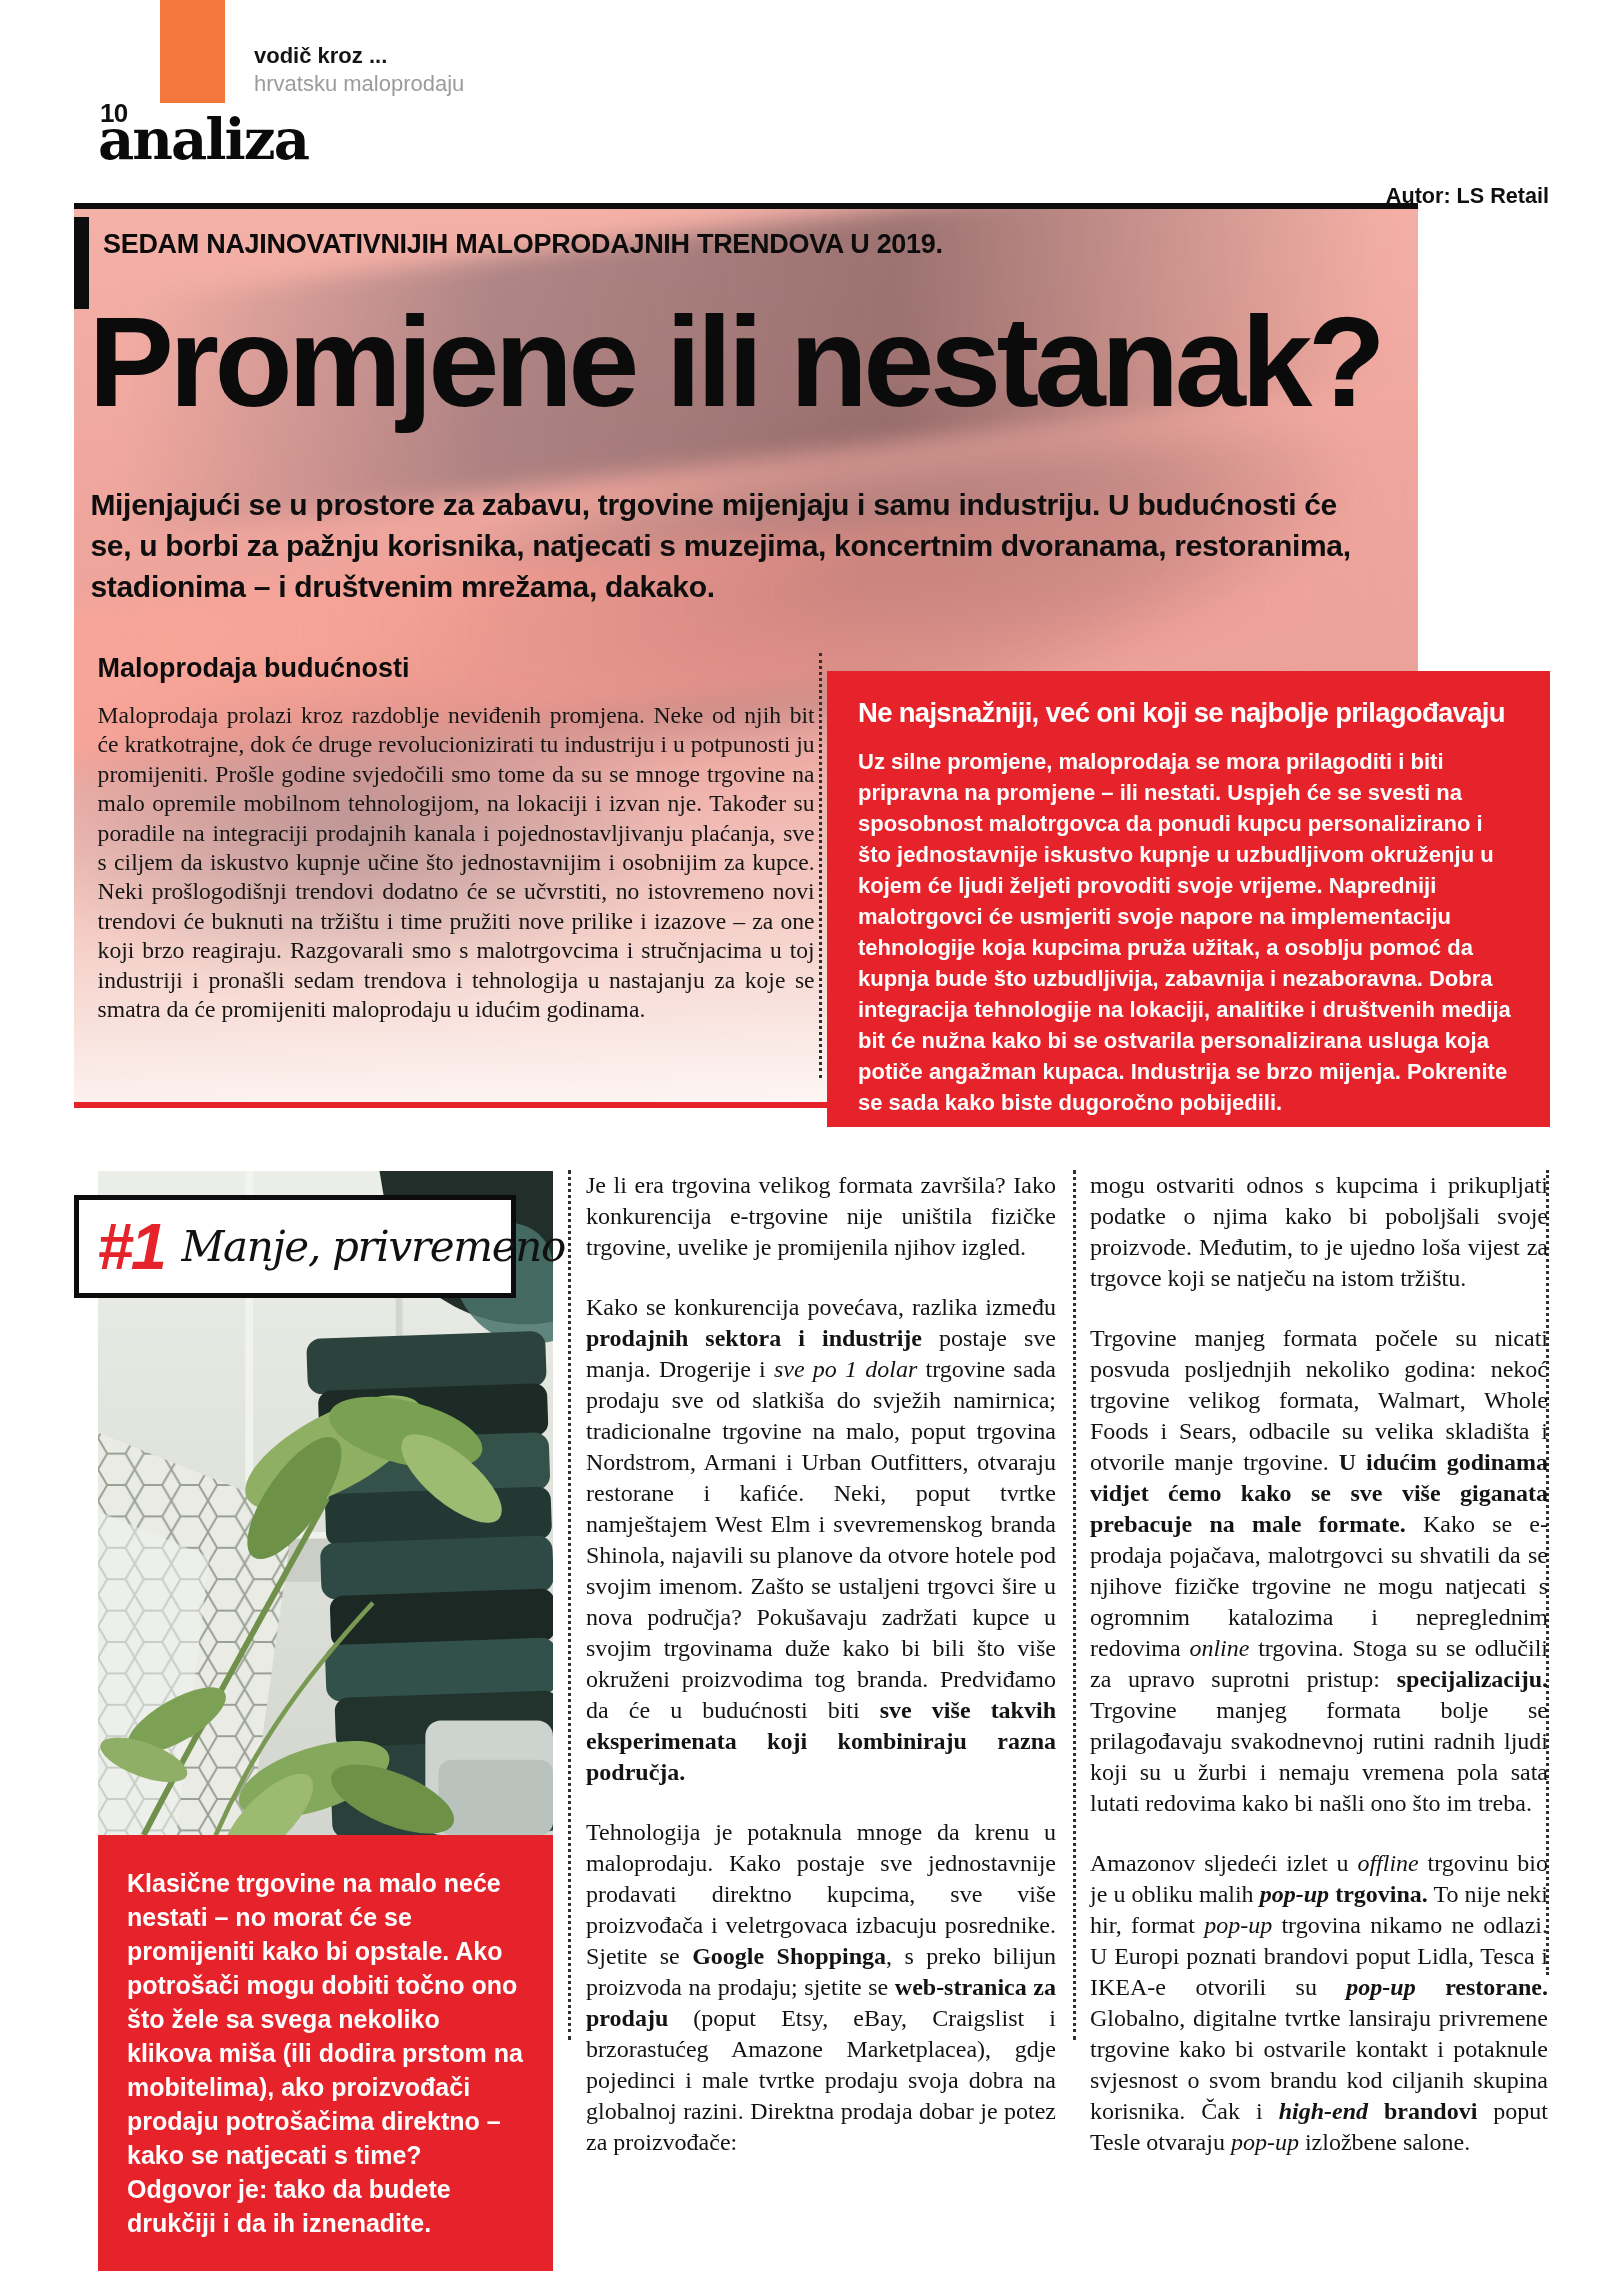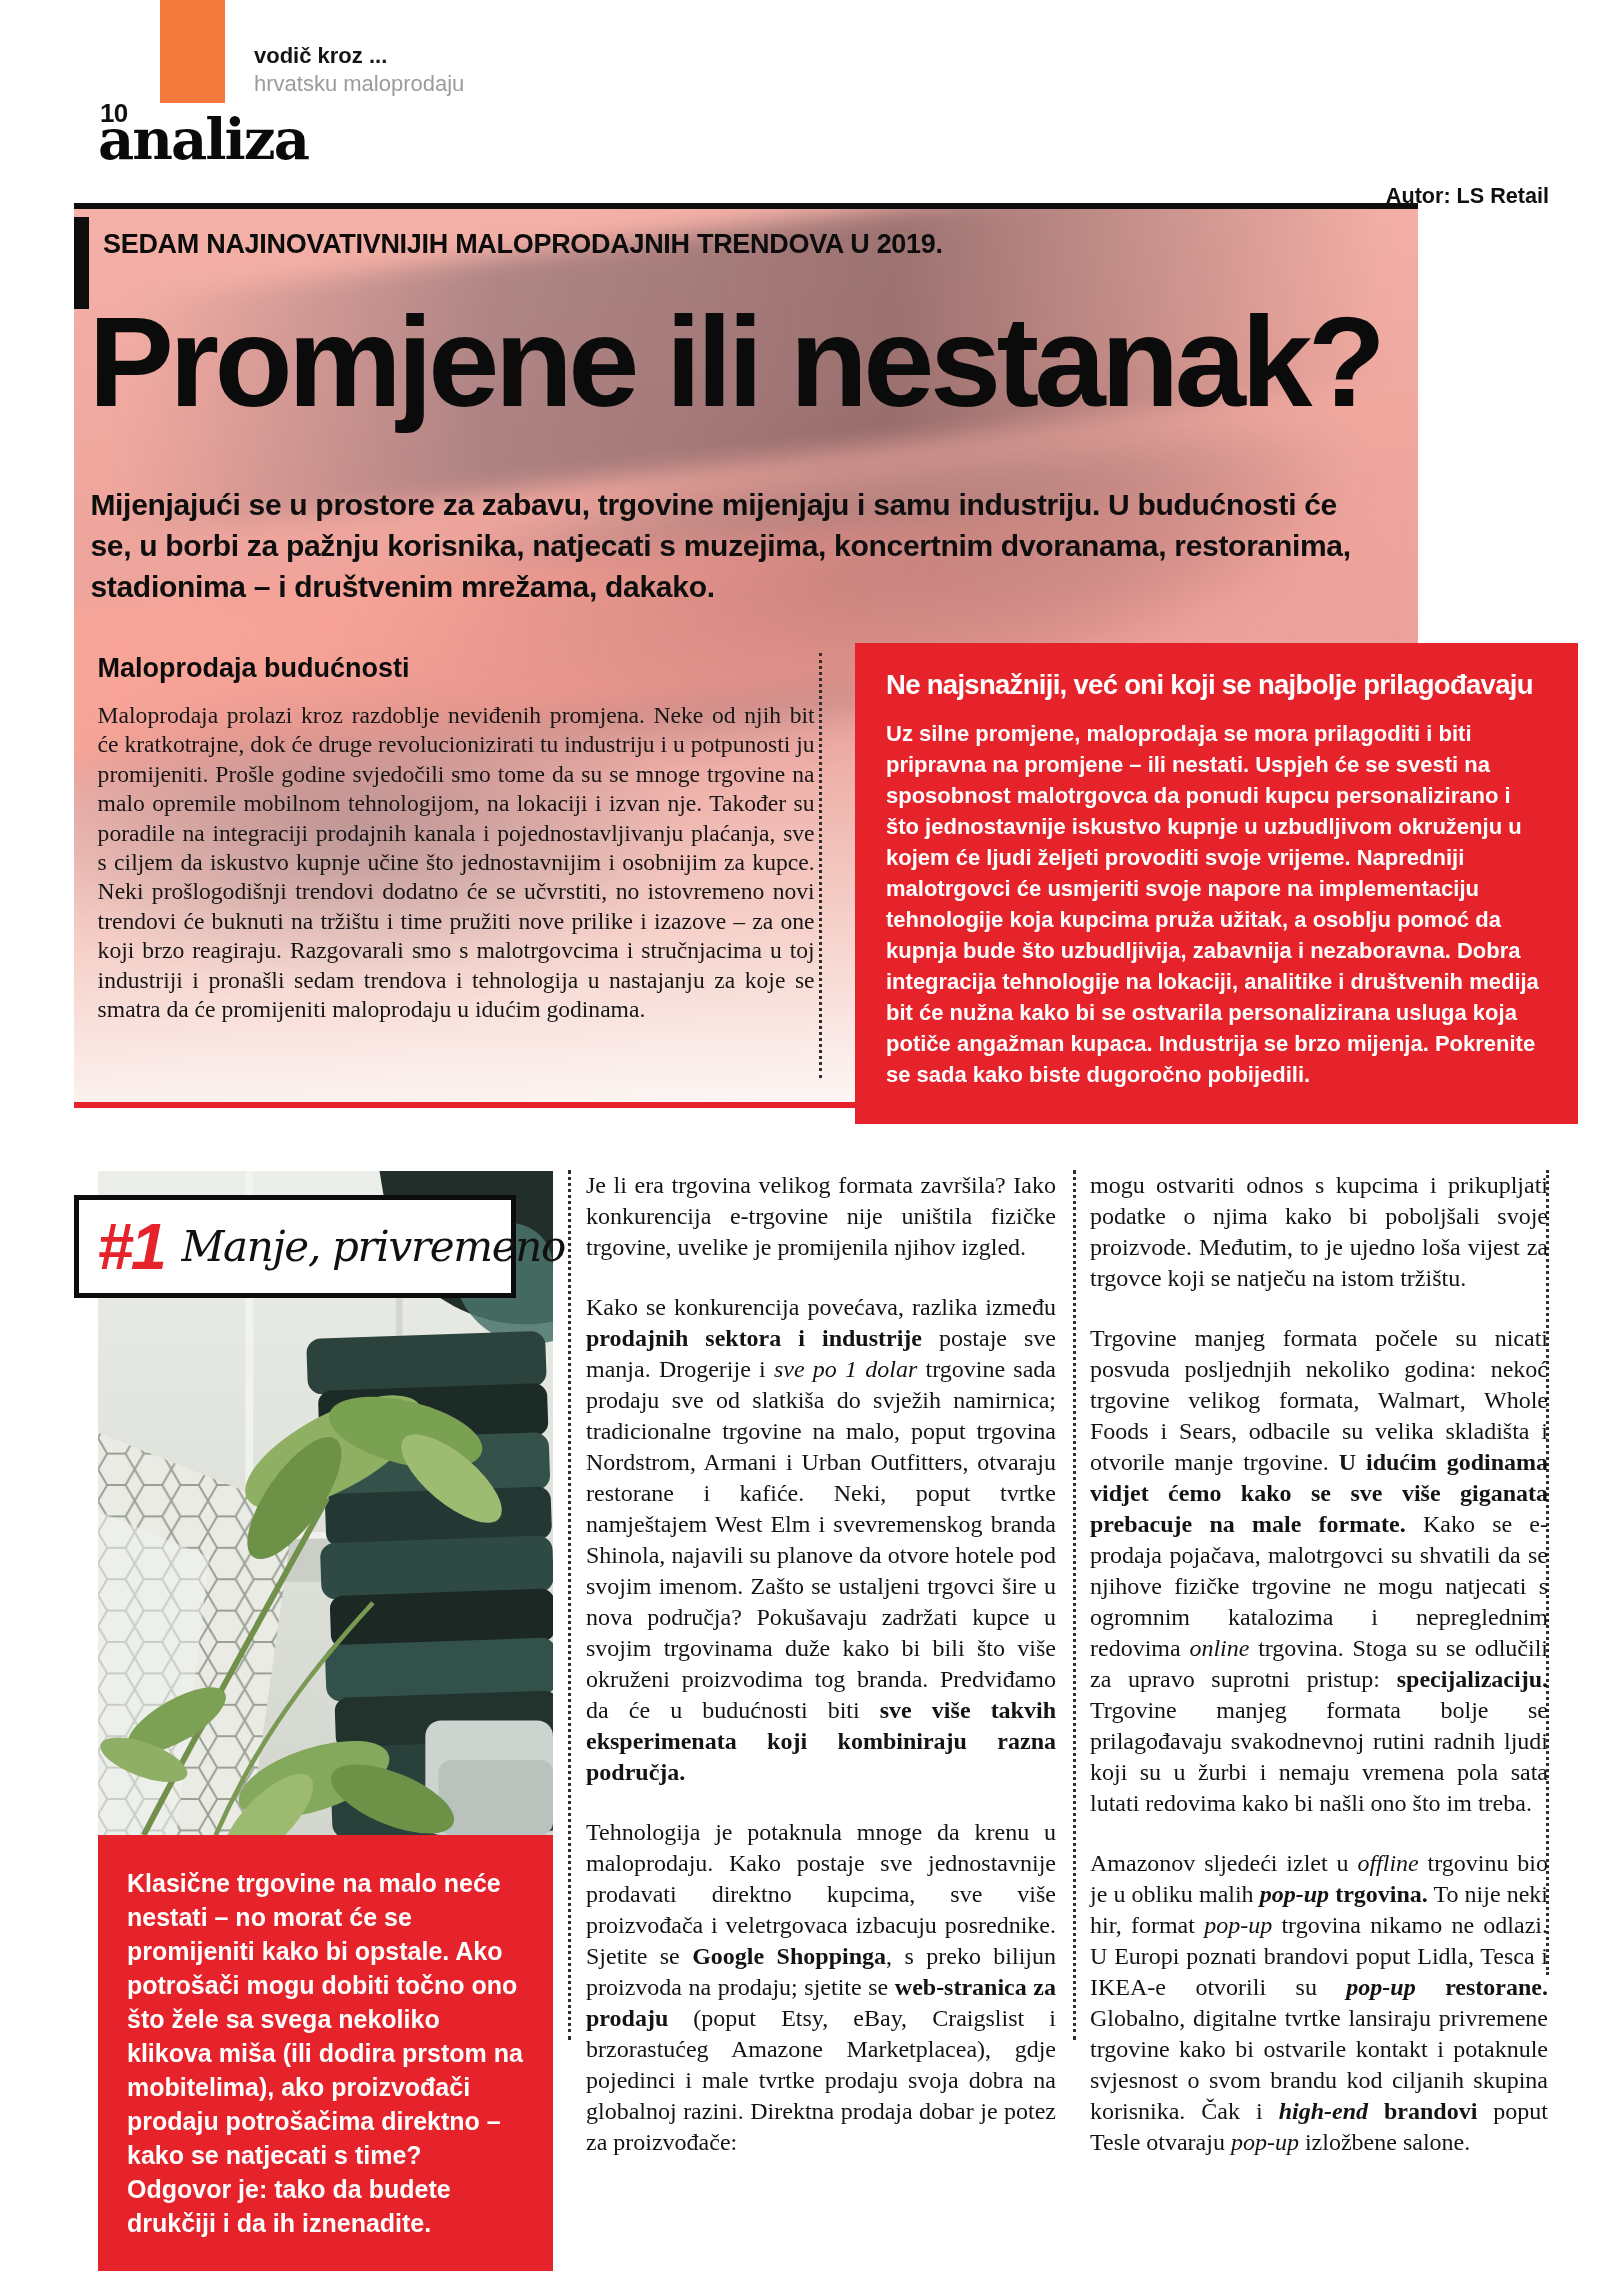--- a/index.html
+++ b/index.html
@@ -44,22 +44,22 @@
   .lead{position:absolute;left:16.4px;top:281px;width:1269px;margin:0;font-size:30px;line-height:41px;
         font-weight:bold;letter-spacing:-0.3px;color:#0e0e0e;z-index:3;}
 
   .intro{position:absolute;left:23.6px;top:450px;width:717px;z-index:3;}
   .intro h3{margin:0 0 17px 0;font-size:27px;font-weight:bold;color:#0c0c0c;}
   .intro p{margin:0;font-family:"Liberation Serif",serif;font-size:23.6px;line-height:29.4px;
            text-align:justify;color:#161616;}
   .divider{border-left:3.3px dotted #2f2f2f;}
   .d-intro{position:absolute;left:745px;top:450px;height:425px;z-index:3;}
 
-  .callout{position:absolute;left:753px;top:440px;width:723px;min-height:419px;background:var(--red);
-           z-index:3;padding:25px 31px 34px 31px;box-sizing:border-box;margin-left:28px;}
+  .callout{position:absolute;left:753px;top:468px;width:723px;min-height:419px;background:var(--red);
+           z-index:3;padding:25px 31px 9px 31px;box-sizing:border-box;}
   .callout h3{margin:0 0 17px 0;font-size:27.5px;line-height:1.2;letter-spacing:-0.7px;
               font-weight:bold;color:#ffffff;}
   .callout p{margin:0;font-size:22px;line-height:31px;font-weight:bold;color:#ffffff;}
 
   .red-rule{position:absolute;left:74px;top:1102px;width:1476px;height:5.9px;background:var(--red);}
 
   
   .trend-section{position:absolute;left:74px;top:1158px;width:1476px;height:1112px;}
   .photo{position:absolute;left:24px;top:13px;width:455px;height:664px;margin:0;}
   .photo svg{position:absolute;left:0;top:0;width:100%;height:100%;}

